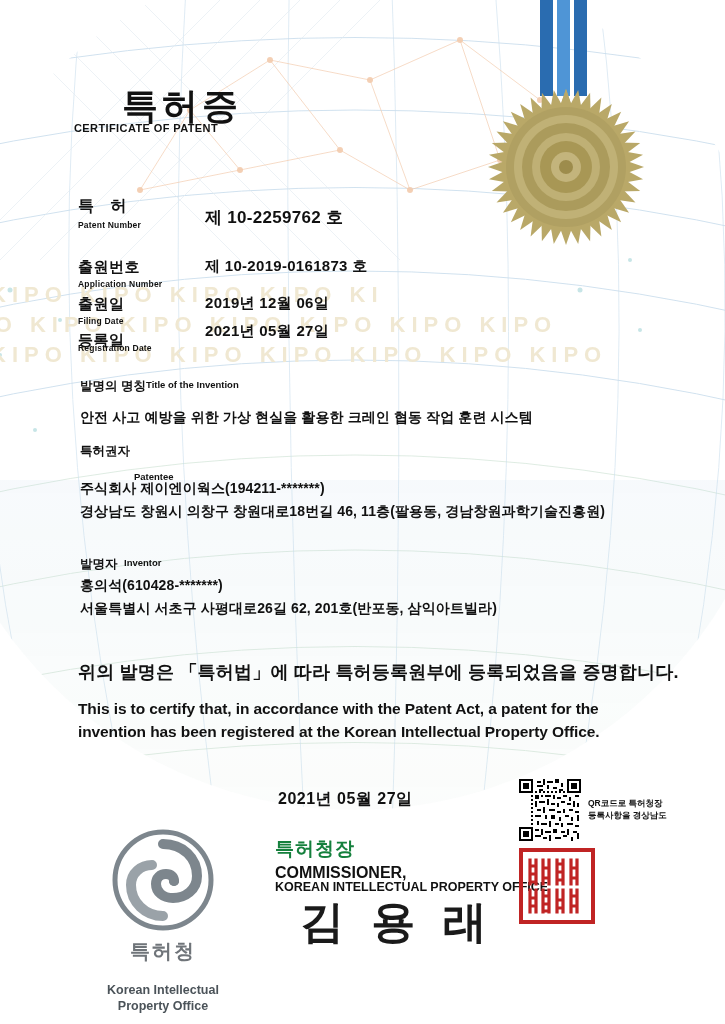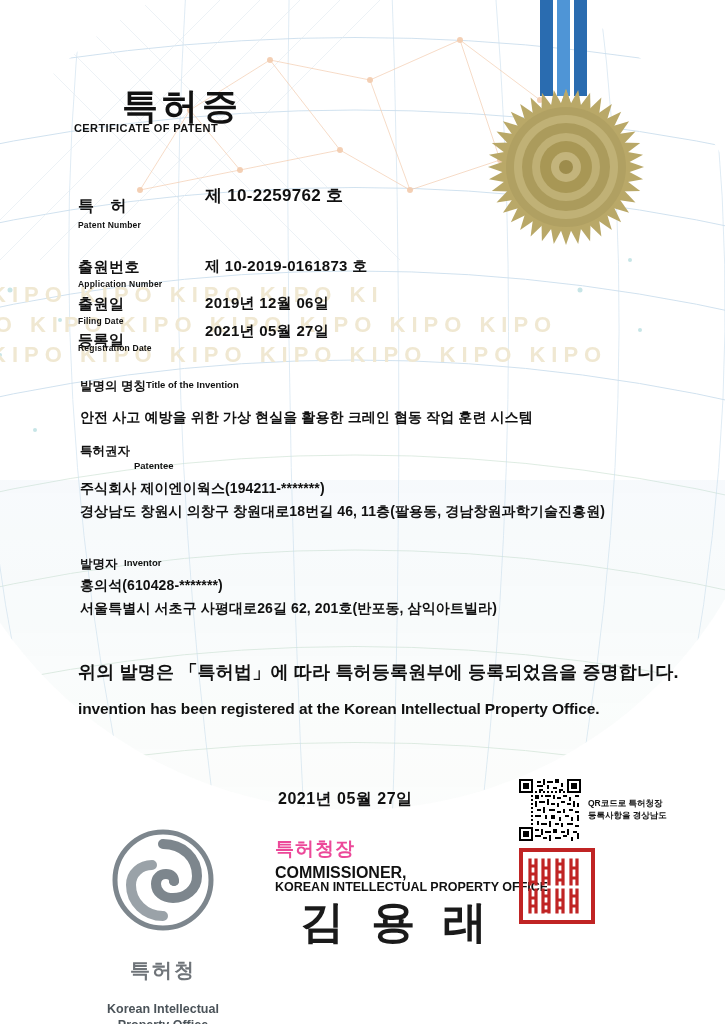--- a/index.html
+++ b/index.html
@@ -167,21 +167,21 @@
     font-weight: bold;
     color: #111;
     letter-spacing: 0.5px;
   }
   .commissioner-ko {
     position: absolute;
     left: 275px;
     top: 836px;
     font-size: 19px;
     font-weight: bold;
-    color: #ec4899;
+    color: #15803d;
     letter-spacing: 1px;
   }
   .commissioner-en1 {
     position: absolute;
     left: 275px;
     top: 864px;
     font-size: 16px;
     font-weight: bold;
     color: #111;
   }
@@ -206,21 +206,21 @@
 
   
   .emblem-wrap {
     position: absolute;
     left: 68px;
     top: 828px;
     width: 190px;
     text-align: center;
   }
   .emblem-ko {
-    margin-top: 21px;
+    margin-top: 2px;
     font-size: 20px;
     font-weight: bold;
     color: #6f7479;
     letter-spacing: 2px;
   }
   .emblem-en {
     margin-top: 17px;
     font-size: 12.5px;
     font-weight: bold;
     color: #4b5359;
@@ -497,50 +497,51 @@
     </div>
   </div>
 
   <div class="content">
 
     <div class="title-ko">특허증</div>
     <div class="title-en">CERTIFICATE OF PATENT</div>
 
     <div class="field-label-ko big" style="left:78px; top:196px;">특  허</div>
     <div class="field-label-en" style="left:78px; top:220px;">Patent Number</div>
-    <div class="field-value lg" style="left:205px; top:184px;">제 10-2259762 호</div>
+    <div class="field-value lg" style="left:205px; top:206px;">제 10-2259762 호</div>
 
     <div class="field-label-ko" style="left:78px; top:258px;">출원번호</div>
     <div class="field-label-en" style="left:78px; top:279px;text-align:center;">Application Number</div>
     <div class="field-value" style="left:205px; top:257px;">제 10-2019-0161873 호</div>
 
     <div class="field-label-ko" style="left:78px; top:295px;">출원일</div>
     <div class="field-label-en" style="left:78px; top:316px;">Filing Date</div>
     <div class="field-value" style="left:205px; top:294px;">2019년 12월 06일</div>
 
     <div class="field-label-ko" style="left:78px; top:331px;">등록일</div>
     <div class="field-label-en" style="left:78px; top:343px;">Registration Date</div>
     <div class="field-value" style="left:205px; top:322px;">2021년 05월 27일</div>
 
     <div class="sec-head-ko" style="left:80px; top:378px;">발명의 명칭</div>
     <div class="sec-head-en" style="left:146px; top:379px;">Title of the Invention</div>
     <div class="sec-body" style="left:80px; top:406px;">안전 사고 예방을 위한 가상 현실을 활용한 크레인 협동 작업 훈련 시스템</div>
 
     <div class="sec-head-ko" style="left:80px; top:443px;">특허권자</div>
-    <div class="sec-head-en" style="left:134px; top:460px;text-align:center;">Patentee</div>
+    <div class="sec-head-en" style="left:134px; top:471px;text-align:center;">Patentee</div>
     <div class="sec-body" style="left:80px; top:477px;">주식회사 제이엔이웍스(194211-*******)</div>
     <div class="sec-body" style="left:80px; top:500px;">경상남도 창원시 의창구 창원대로18번길 46, 11층(팔용동, 경남창원과학기술진흥원)</div>
 
     <div class="sec-head-ko" style="left:80px; top:556px;">발명자</div>
     <div class="sec-head-en" style="left:124px; top:557px;">Inventor</div>
     <div class="sec-body" style="left:80px; top:574px;">홍의석(610428-*******)</div>
     <div class="sec-body" style="left:80px; top:597px;">서울특별시 서초구 사평대로26길 62, 201호(반포동, 삼익아트빌라)</div>
 
     <div class="certify-ko">위의 발명은 「특허법」에 따라 특허등록원부에 등록되었음을 증명합니다.</div>
     <div class="certify-en">
+      <div>This is to certify that, in accordance with the Patent Act, a patent for the</div>
       <div>invention has been registered at the Korean Intellectual Property Office.</div>
     </div>
 
     <div class="issue-date">2021년 05월 27일</div>
     <div class="commissioner-ko">특허청장</div>
     <div class="commissioner-en1">COMMISSIONER,</div>
     <div class="commissioner-en2">KOREAN INTELLECTUAL PROPERTY OFFICE</div>
     <div class="signature">김 용 래</div>
 
     <div class="emblem-wrap">

